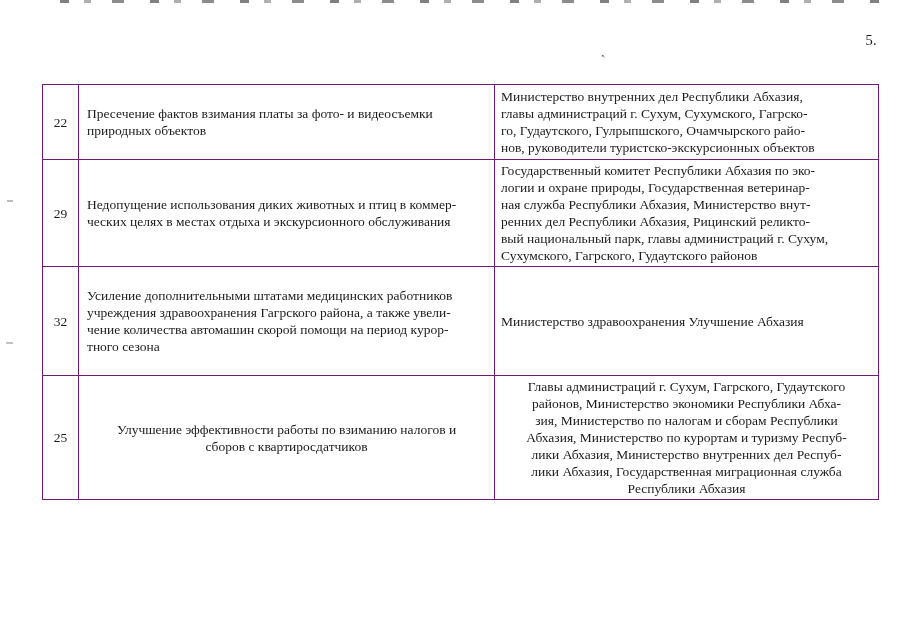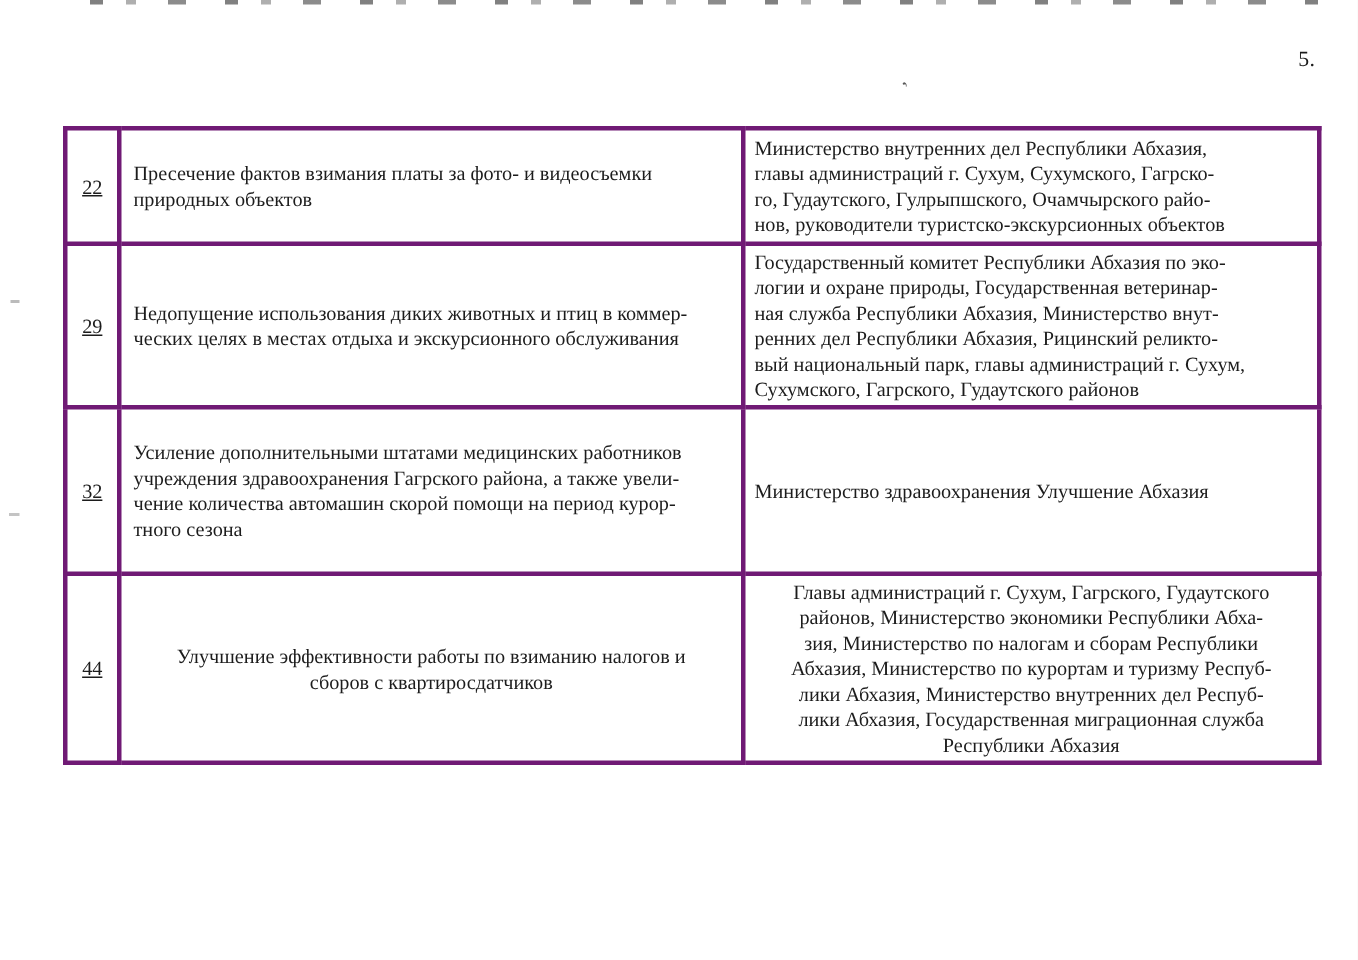--- a/index.html
+++ b/index.html
@@ -43,24 +43,24 @@
   }
   table.doc-table {
     position: absolute; left: 42px; top: 84px;
     width: 836px;
     border-collapse: collapse;
     table-layout: fixed;
     font-size: 13.5px;
     line-height: 17px;
   }
   table.doc-table td {
-    border: 3px solid #701a75;
+    border: 1px solid #701a75;
     vertical-align: middle;
   }
-  td.cell-num   { width: 36px;  text-align: center; text-decoration: underline; }
+  td.cell-num   { width: 36px;  text-align: center; }
   td.cell-task  { width: 416px; padding: 20px 8px;  white-space: pre-line; }
   td.cell-resp  { width: 384px; padding: 2px 6px;  white-space: pre-line; vertical-align: top; }
   tr.resp-centered td.cell-resp { vertical-align: middle; }
   tr.row-h-64  td { height: 64px; }
   tr.row-h-102 td { height: 102px; }
   tr.row-h-72  td { height: 72px; }
   tr.row-h-124 td { height: 124px; text-align: center; }
 </style>
 </head>
 <body>
@@ -103,21 +103,21 @@
       </tr>
       <tr class="row-h-72 resp-centered">
         <td class="cell-num">32</td>
         <td class="cell-task">Усиление дополнительными штатами медицинских работников
 учреждения здравоохранения Гагрского района, а также увели-
 чение количества автомашин скорой помощи на период курор-
 тного сезона</td>
         <td class="cell-resp">Министерство здравоохранения Улучшение Абхазия</td>
       </tr>
       <tr class="row-h-124">
-        <td class="cell-num">44</td>
+        <td class="cell-num">25</td>
         <td class="cell-task">Улучшение эффективности работы по взиманию налогов и
 сборов с квартиросдатчиков</td>
         <td class="cell-resp">Главы администраций г. Сухум, Гагрского, Гудаутского
 районов, Министерство экономики Республики Абха-
 зия, Министерство по налогам и сборам Республики
 Абхазия, Министерство по курортам и туризму Респуб-
 лики Абхазия, Министерство внутренних дел Респуб-
 лики Абхазия, Государственная миграционная служба
 Республики Абхазия</td>
       </tr>

